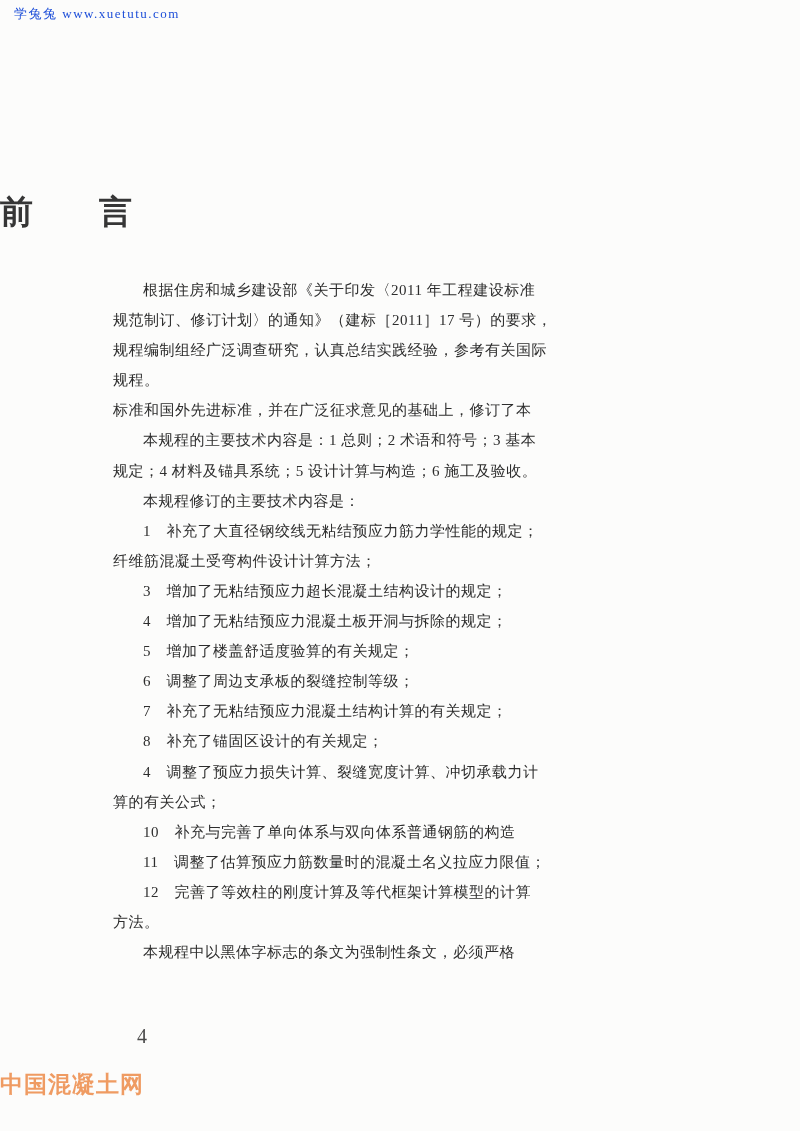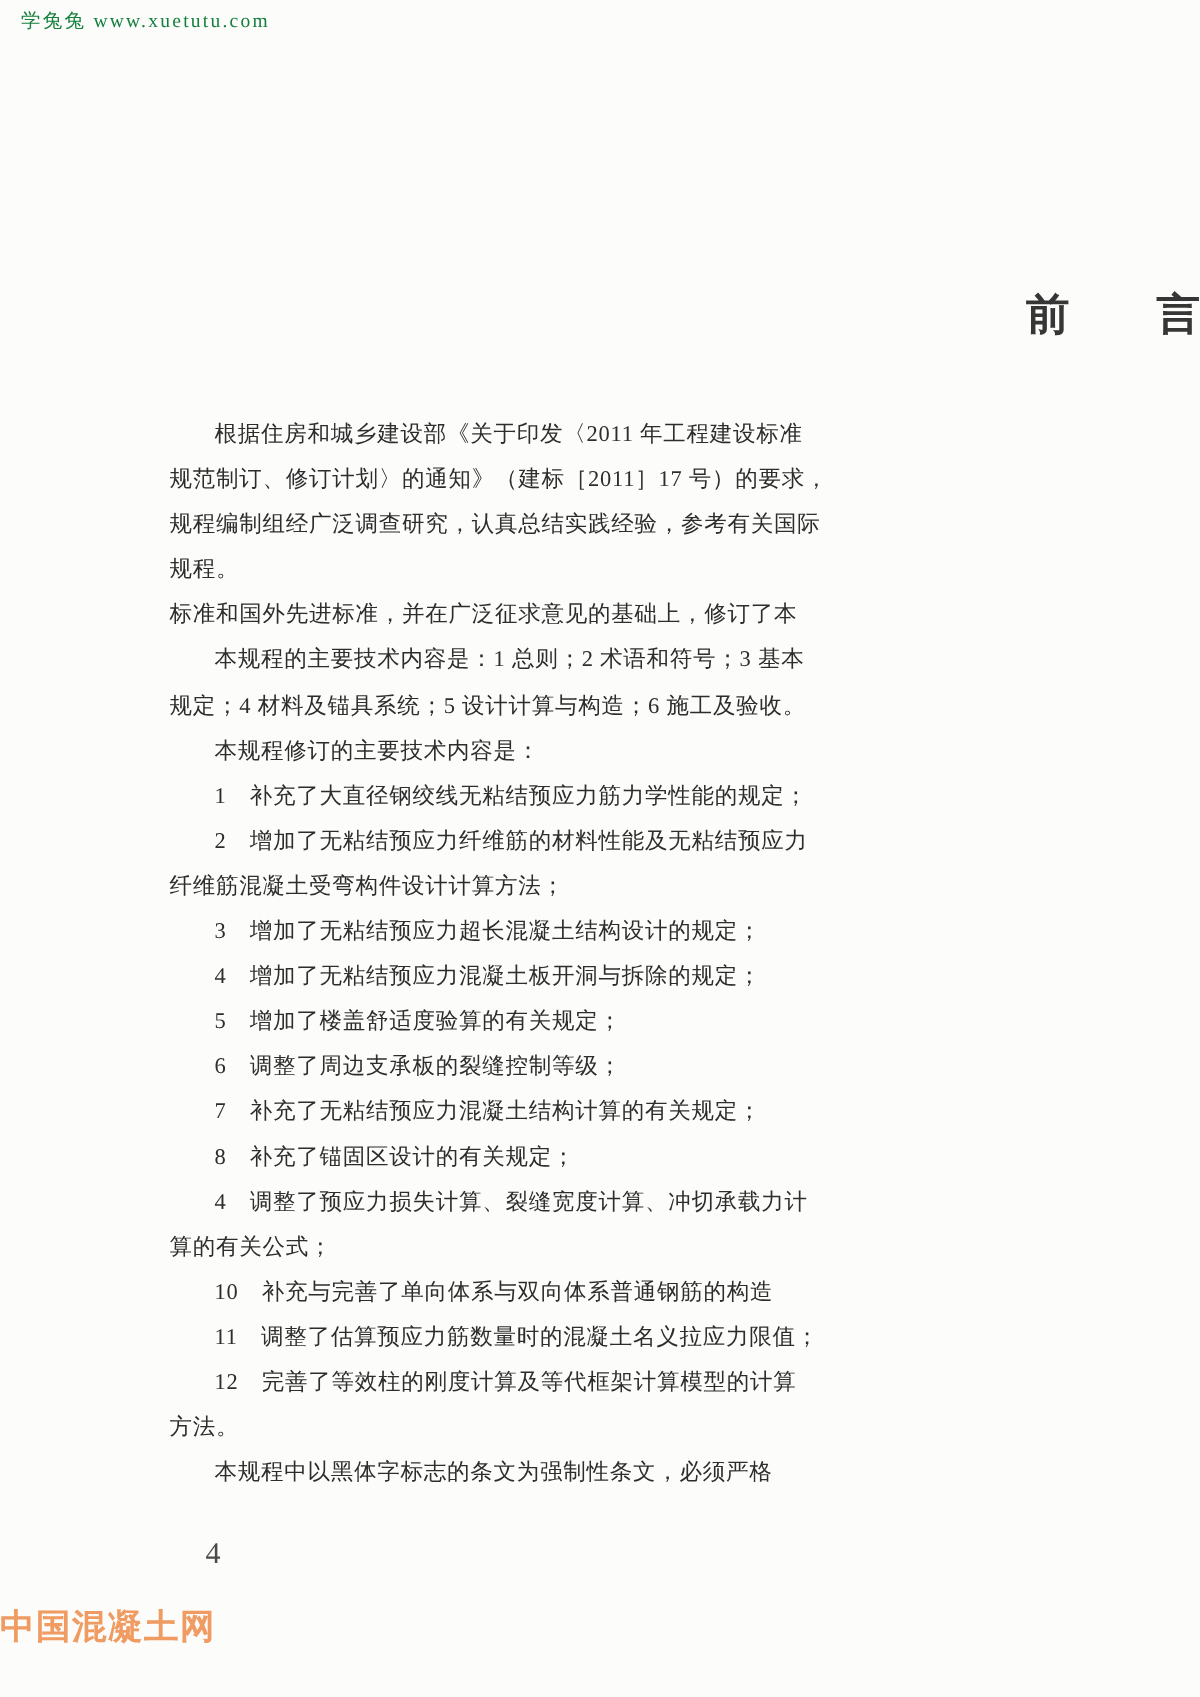--- a/index.html
+++ b/index.html
@@ -9,31 +9,31 @@
     position: relative;
     background: #fcfcfb;
     font-family: "Liberation Serif", "DejaVu Serif", serif;
     overflow: hidden;
   }
   .watermark {
     position: absolute;
     top: 5px;
     left: 14px;
     font-size: 13px;
-    color: #15803d;
+    color: #1d4ed8;
     letter-spacing: 1.5px;
     white-space: nowrap;
   }
   .doc-title {
     position: absolute;
     top: 190px;
     left: 0;
     right: 0;
-    text-align: right;
-    font-size: 29px;
+    text-align: left;
+    font-size: 33px;
     font-weight: bold;
     color: #363636;
     white-space: pre;
   }
   .body-text {
     position: absolute;
     top: 275px;
     left: 113px;
     width: 578px;
     font-size: 15px;
@@ -74,21 +74,20 @@
 <div class="body-text">
     <div class="line indent">根据住房和城乡建设部《关于印发〈2011 年工程建设标准</div>
     <div class="line">规范制订、修订计划〉的通知》（建标［2011］17 号）的要求，</div>
     <div class="line">规程编制组经广泛调查研究，认真总结实践经验，参考有关国际</div>
     <div class="line">规程。</div>
     <div class="line">标准和国外先进标准，并在广泛征求意见的基础上，修订了本</div>
     <div class="line indent">本规程的主要技术内容是：1 总则；2 术语和符号；3 基本</div>
     <div class="line">规定；4 材料及锚具系统；5 设计计算与构造；6 施工及验收。</div>
     <div class="line indent">本规程修订的主要技术内容是：</div>
     <div class="line indent">1　补充了大直径钢绞线无粘结预应力筋力学性能的规定；</div>
-    <div class="line indent">2　增加了无粘结预应力纤维筋的材料性能及无粘结预应力</div>
     <div class="line">纤维筋混凝土受弯构件设计计算方法；</div>
     <div class="line indent">3　增加了无粘结预应力超长混凝土结构设计的规定；</div>
     <div class="line indent">4　增加了无粘结预应力混凝土板开洞与拆除的规定；</div>
     <div class="line indent">5　增加了楼盖舒适度验算的有关规定；</div>
     <div class="line indent">6　调整了周边支承板的裂缝控制等级；</div>
     <div class="line indent">7　补充了无粘结预应力混凝土结构计算的有关规定；</div>
     <div class="line indent">8　补充了锚固区设计的有关规定；</div>
     <div class="line indent">4　调整了预应力损失计算、裂缝宽度计算、冲切承载力计</div>
     <div class="line">算的有关公式；</div>
     <div class="line indent">10　补充与完善了单向体系与双向体系普通钢筋的构造</div>

